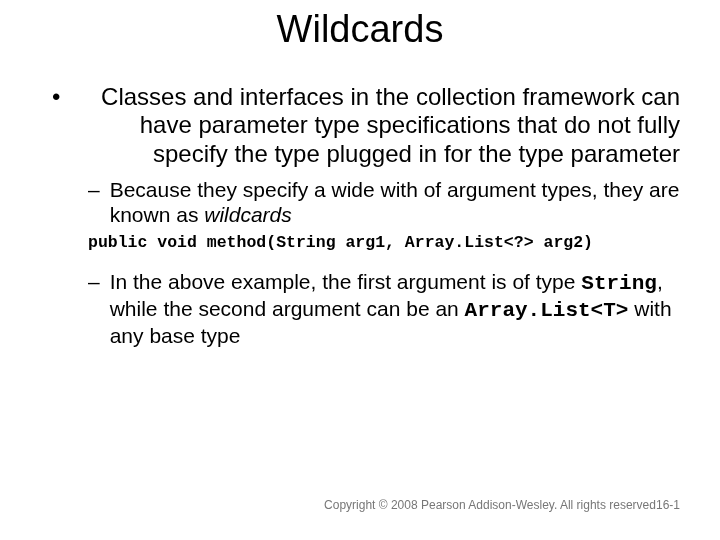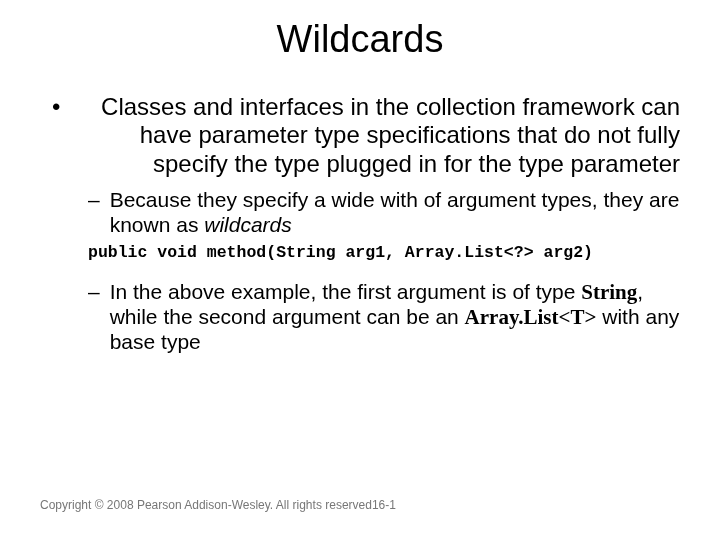--- a/index.html
+++ b/index.html
@@ -8,21 +8,21 @@
     height: 540px;
     background: #ffffff;
     font-family: Arial, Helvetica, sans-serif;
     color: #000;
     position: relative;
     overflow: hidden;
   }
   .slide {
     width: 100%;
     height: 100%;
-    padding: 18px 20px 0 20px;
+    padding: 8px 20px 0 20px;
     position: relative;
   }
   .title {
     text-align: center;
     font-size: 38px;
     font-weight: 400;
     margin-bottom: 32px;
     letter-spacing: 0px;
   }
   .content {
@@ -51,39 +51,39 @@
   }
   .bullet-l2 .marker {
     margin-right: 10px;
     flex-shrink: 0;
   }
   .bullet-l2 .text {
     flex: 1;
   }
   .italic { font-style: italic; }
   .mono {
-    font-family: Liberation Serif, serif;
+    font-family: Liberation Mono, monospace;
     font-weight: bold;
   }
   .code-line {
     font-family: "Courier New", Courier, monospace;
     font-weight: bold;
     font-size: 16.5px;
     margin-left: 36px;
     margin-top: 6px;
     margin-bottom: 18px;
     white-space: nowrap;
   }
   .footer {
     position: absolute;
     bottom: 28px;
     left: 40px;
     right: 40px;
     display: flex;
-    justify-content: flex-start;
+    justify-content: flex-end;
     font-size: 12px;
     color: #777;
   }
 </style>
 </head>
 <body>
 
 <div class="slide">
 
   <h1 class="title">Wildcards</h1>

